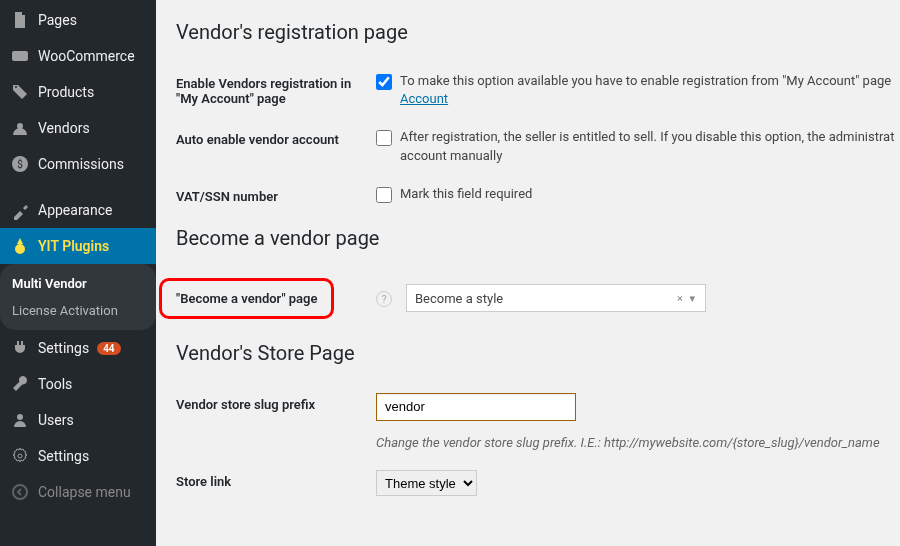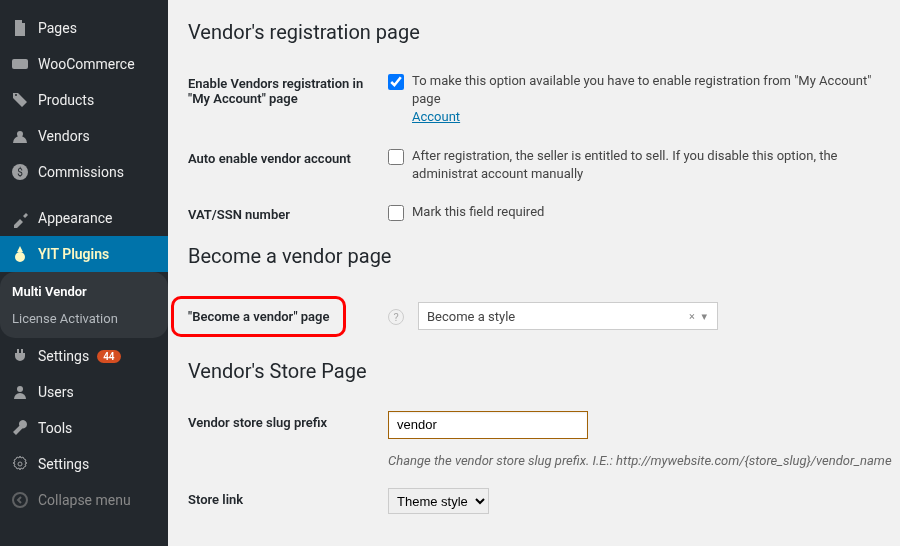--- a/index.html
+++ b/index.html
@@ -1,20 +1,20 @@
 <!DOCTYPE html>
 <html><head>
 <meta charset="utf-8">
 <style>
 * { box-sizing: border-box; margin: 0; padding: 0; }
 body { font-family: -apple-system, BlinkMacSystemFont, "Segoe UI", Roboto, sans-serif; font-size: 13px; color: #444; background: #f1f1f1; overflow: hidden; }
 .container { display: flex; width: 900px; height: 546px; }
-.sidebar { width: 168px; background: #23282d; color: #eee; flex-shrink: 0; padding-top: 10px; }
+.sidebar { width: 156px; background: #23282d; color: #eee; flex-shrink: 0; padding-top: 2px; }
 .sidebar-item { display: flex; align-items: center; padding: 8px 10px; color: #eee; cursor: pointer; font-size: 14px; gap: 8px; }
-.sidebar-item.active { background: #0073aa; color: #fef9c3; position: relative; }
+.sidebar-item.active { background: #0073aa; color: #fde047; position: relative; }
 .sidebar-item.active::after { content: ""; position: absolute; right: -8px; top: 50%; transform: translateY(-50%); border: 8px solid transparent; border-right-color: #f1f1f1; }
 .sidebar-sub { background: #32373c; padding: 6px 0; border-radius: 15px; }
 .sidebar-sub-item { padding: 6px 12px; color: #b4b9be; font-size: 13px; cursor: pointer; }
 .sidebar-sub-item.sel { color: #fff; font-weight: 600; }
 .sidebar .icon { width: 20px; height: 20px; display: inline-flex; align-items: center; justify-content: center; opacity: 0.6; }
 .sidebar-item.active .icon { opacity: 1; }
 .badge { background: #d54e21; color: #fff; border-radius: 9px; padding: 1px 6px; font-size: 10px; font-weight: 600; }
 .main { flex: 1; background: #f1f1f1; padding: 0 0 0 20px; overflow: hidden; }
 h2 { font-size: 20px; font-weight: 400; color: #23282d; margin: 20px 0 18px; }
 h2.tight { margin-top: 12px; }
@@ -117,34 +117,34 @@
             <path d="M7 3v4H5v3a5 5 0 005 5v3h0v-3a5 5 0 005-5V7h-2V3h-2v4H9V3H7z"></path>
           </svg>
         </span>
       <span>Settings</span>
       <span class="badge">44</span>
     </div>
 
     <div class="sidebar-item">
       <span class="icon">
           <svg viewBox="0 0 20 20">
+            <path d="M13 2a4 4 0 00-3.6 5.7L3 14l3 3 6.3-6.4A4 4 0 1013 2z"></path>
+          </svg>
+        </span>
+      <span>Tools</span>
+    </div>
+
+    <div class="sidebar-item">
+      <span class="icon">
+          <svg viewBox="0 0 20 20">
             <circle cx="10" cy="7" r="3"></circle>
             <path d="M4 17a6 6 0 0112 0H4z"></path>
           </svg>
         </span>
       <span>Users</span>
-    </div>
-
-    <div class="sidebar-item">
-      <span class="icon">
-          <svg viewBox="0 0 20 20">
-            <path d="M13 2a4 4 0 00-3.6 5.7L3 14l3 3 6.3-6.4A4 4 0 1013 2z"></path>
-          </svg>
-        </span>
-      <span>Tools</span>
     </div>
 
     <div class="sidebar-item">
       <span class="icon">
           <svg viewBox="0 0 20 20">
             <path d="M8 10a2 2 0 114 0 2 2 0 01-4 0zm2-8l1 2 2-1 1 2 2 1-1 2 2 1-2 1 1 2-2 1-1 2-2-1-1 2-1-2-2 1-1-2-2-1 1-2-2-1 2-1-1-2 2-1 1-2 2 1 1-2z" fill="none" stroke="currentColor" stroke-width="1"></path>
           </svg>
         </span>
       <span>Settings</span>
     </div>

